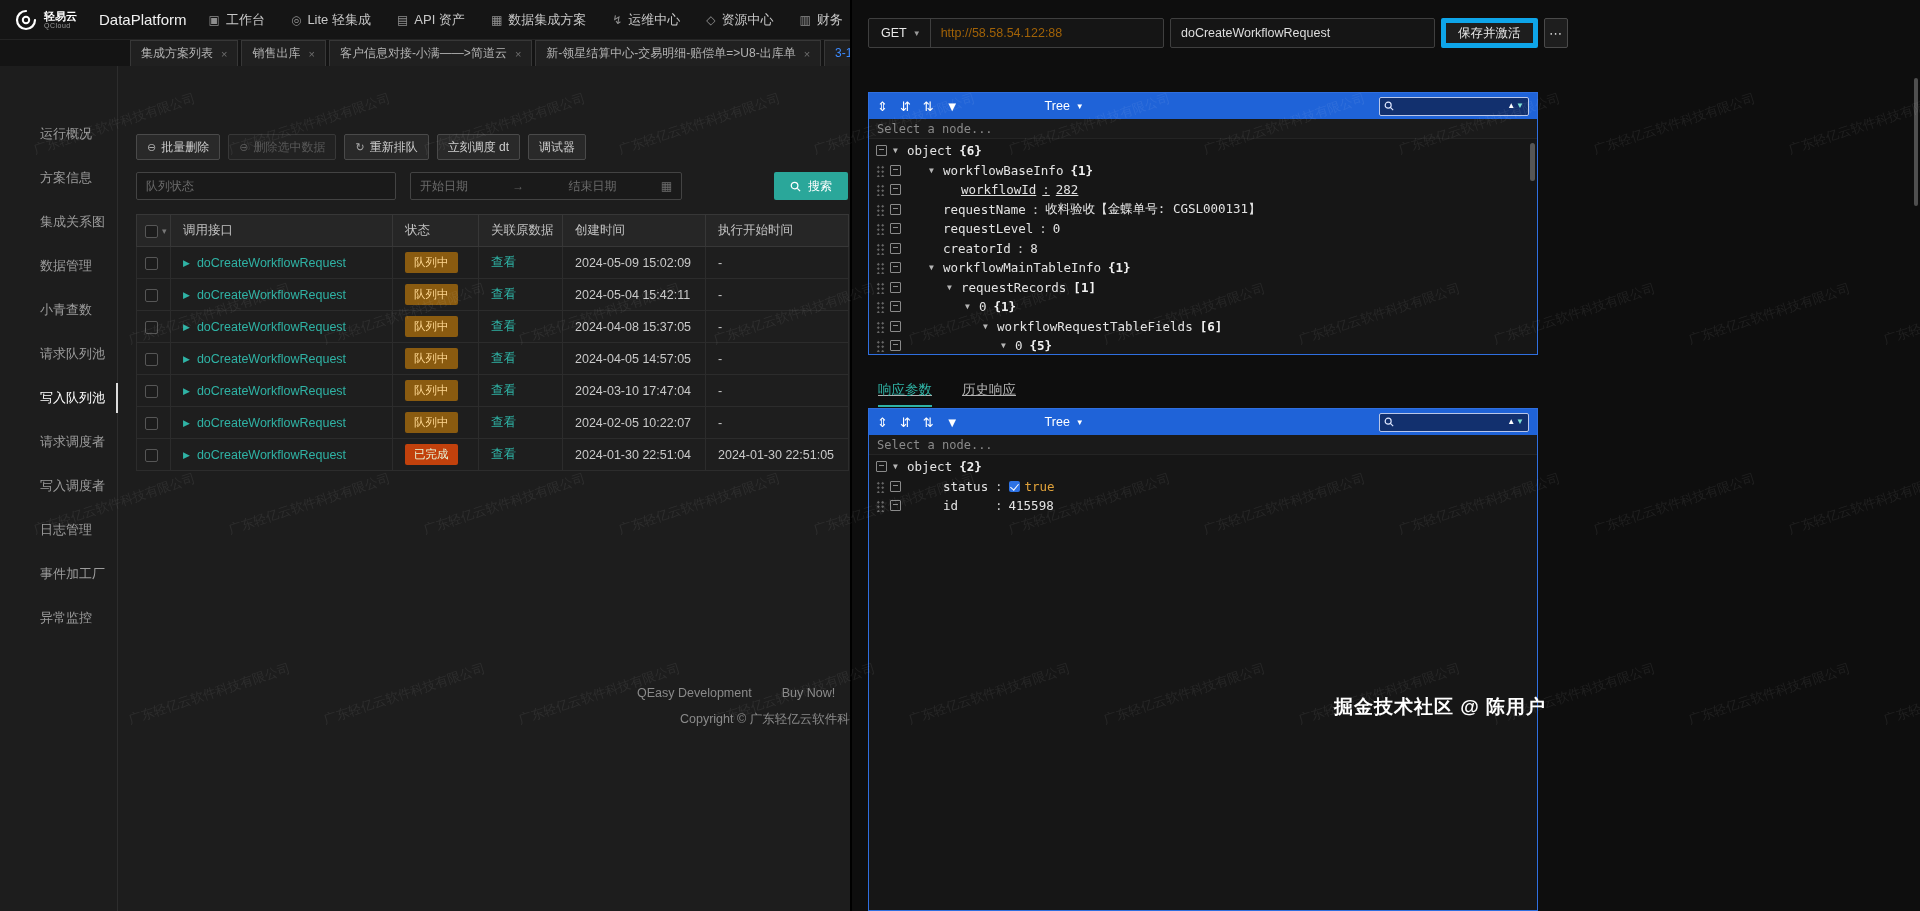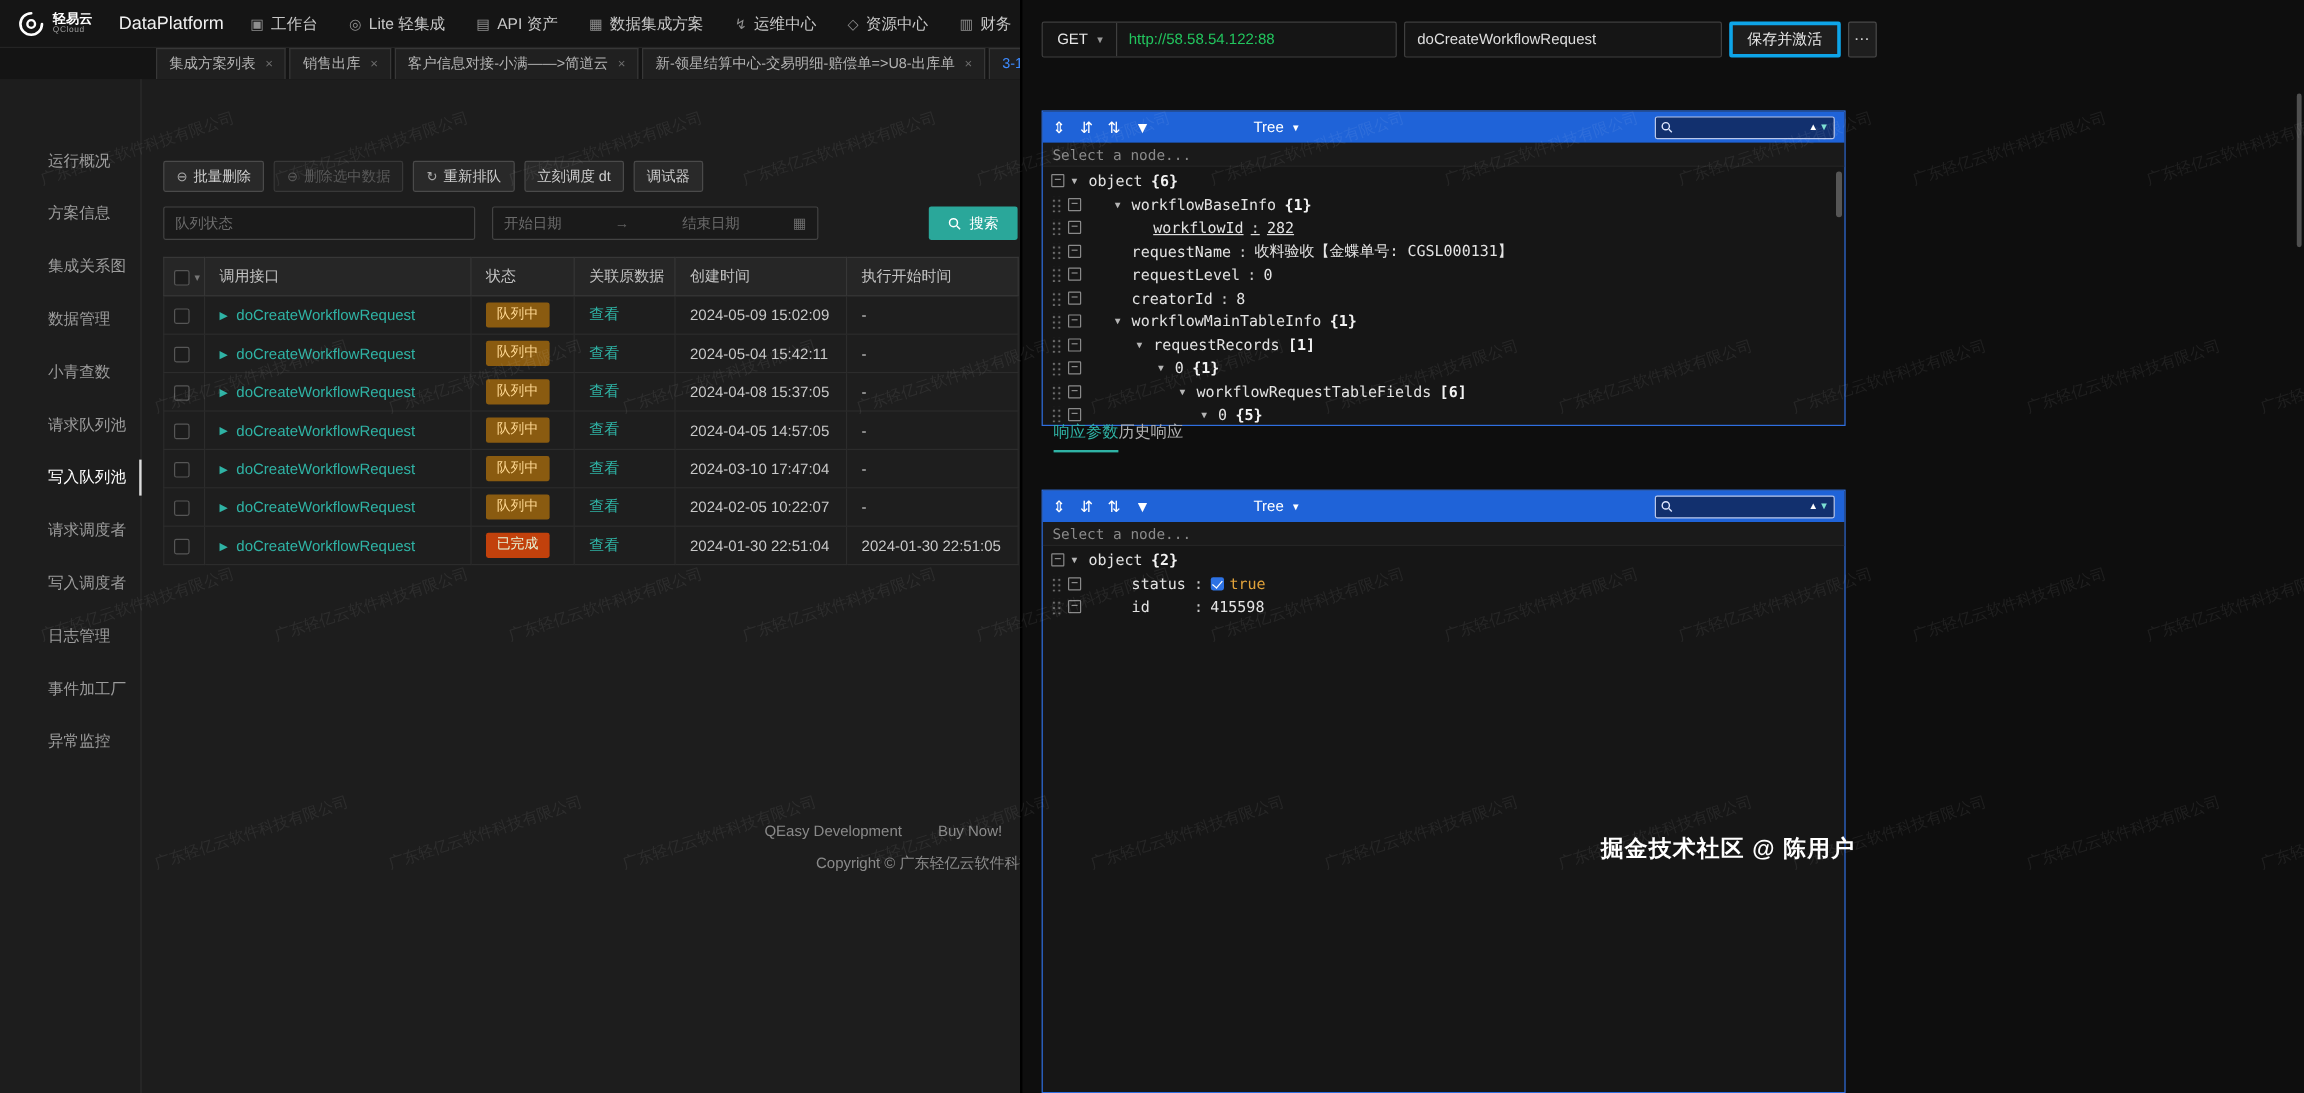--- a/index.html
+++ b/index.html
@@ -62,30 +62,30 @@
   .footer-line1 span{cursor:pointer;}
   .footer-line2{position:absolute;left:680px;top:25px;white-space:nowrap;}
 
   
   .right-panel{position:absolute;top:0;left:850px;width:1070px;height:911px;background:#0e0e0e;border-left:2px solid #000;}
   .rp-header{position:absolute;top:18px;left:16px;display:flex;gap:6px;height:30px;}
   .method-url{width:296px;border:1px solid #3f3f3f;border-radius:2px;display:flex;align-items:center;background:#151515;overflow:hidden;}
   .method{padding:0 9px 0 12px;font-size:12.5px;color:#e8e8e8;display:flex;align-items:center;gap:6px;cursor:pointer;}
   .method .caret{font-size:8px;color:#9a9a9a;}
   .mu-sep{width:1px;align-self:stretch;background:#3f3f3f;}
-  .url-text{padding:0 10px;font-size:12.5px;color:#22c55e;white-space:nowrap;overflow:hidden;cursor:text;}
+  .url-text{padding:0 10px;font-size:12.5px;color:#a16207;white-space:nowrap;overflow:hidden;cursor:text;}
   .name-input{width:265px;border:1px solid #3f3f3f;border-radius:2px;background:#151515;display:flex;align-items:center;padding:0 10px;font-size:12.5px;color:#dedede;cursor:text;white-space:nowrap;overflow:hidden;}
-  .save-btn{border:3px solid #0ea5e9;border-radius:2px;background:#1e1e1e;color:#e8e8e8;font-size:12.5px;display:flex;align-items:center;padding:0 12px;cursor:pointer;white-space:nowrap;}
+  .save-btn{border:5px solid #0ea5e9;border-radius:2px;background:#1e1e1e;color:#e8e8e8;font-size:12.5px;display:flex;align-items:center;padding:0 12px;cursor:pointer;white-space:nowrap;}
   .more-btn{width:24px;border:1px solid #4a4a4a;border-radius:2px;background:#1e1e1e;color:#cfcfcf;display:flex;align-items:center;justify-content:center;cursor:pointer;font-size:13px;}
 
   .rp-tabs{position:absolute;top:60px;left:26px;display:flex;gap:30px;height:26px;font-size:13.5px;color:#b3b3b3;}
   .rp-tab{cursor:pointer;padding-bottom:8px;position:relative;white-space:nowrap;}
   .rp-tab.active{color:#2fb3a5;}
   .rp-tab.active::after{content:"";position:absolute;left:0;right:0;bottom:0;height:2px;background:#2fb3a5;}
-  .resp-tabs{position:absolute;top:351px;left:26px;display:flex;height:26px;font-size:13.5px;color:#b3b3b3;}
+  .resp-tabs{position:absolute;top:381px;left:26px;display:flex;gap:30px;height:26px;font-size:13.5px;color:#b3b3b3;text-decoration:underline;}
 
   .tree-panel{position:absolute;left:16px;width:670px;border:1px solid #2f6fe0;background:#161616;overflow:hidden;}
   .tp-request{top:92px;height:263px;}
   .tp-response{top:408px;bottom:0;}
   .tp-toolbar{height:26px;background:#1f63d8;display:flex;align-items:center;padding:0 8px;gap:12px;}
   .tool-ico{color:#fff;font-size:13px;line-height:1;cursor:pointer;}
   .tree-mode{margin-left:74px;color:#fff;font-size:12.5px;display:flex;gap:6px;align-items:center;cursor:pointer;white-space:nowrap;}
   .tree-mode .caret{font-size:8px;}
   .search-box{margin-left:auto;width:150px;height:19px;border:1px solid #b9c6e8;border-radius:2px;background:#12306e;display:flex;align-items:center;padding:0 4px;gap:4px;cursor:text;}
   .sb-arrows{margin-left:auto;display:flex;gap:1px;font-size:8px;line-height:1;}

